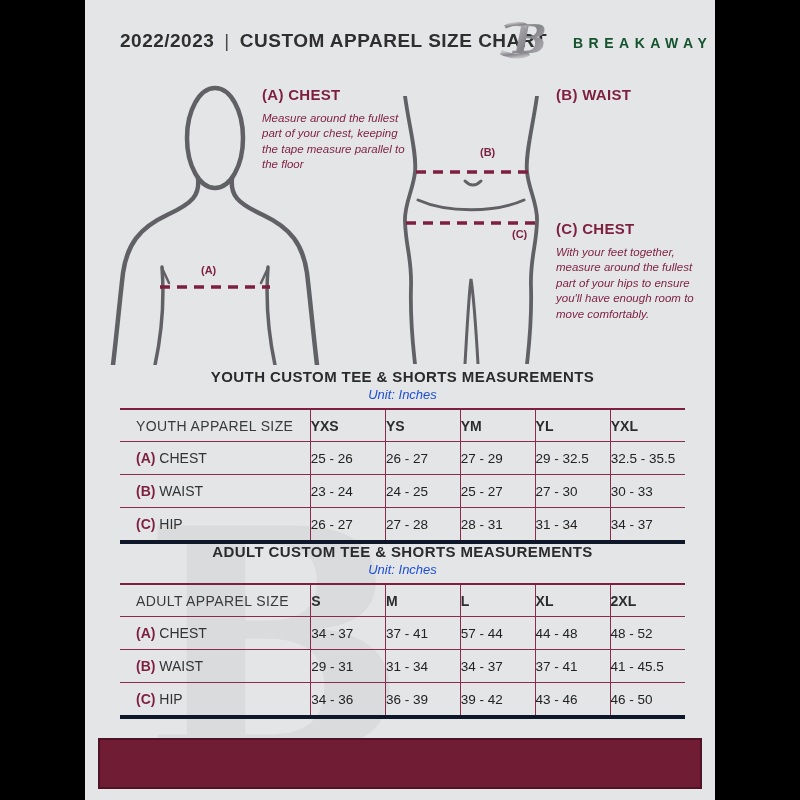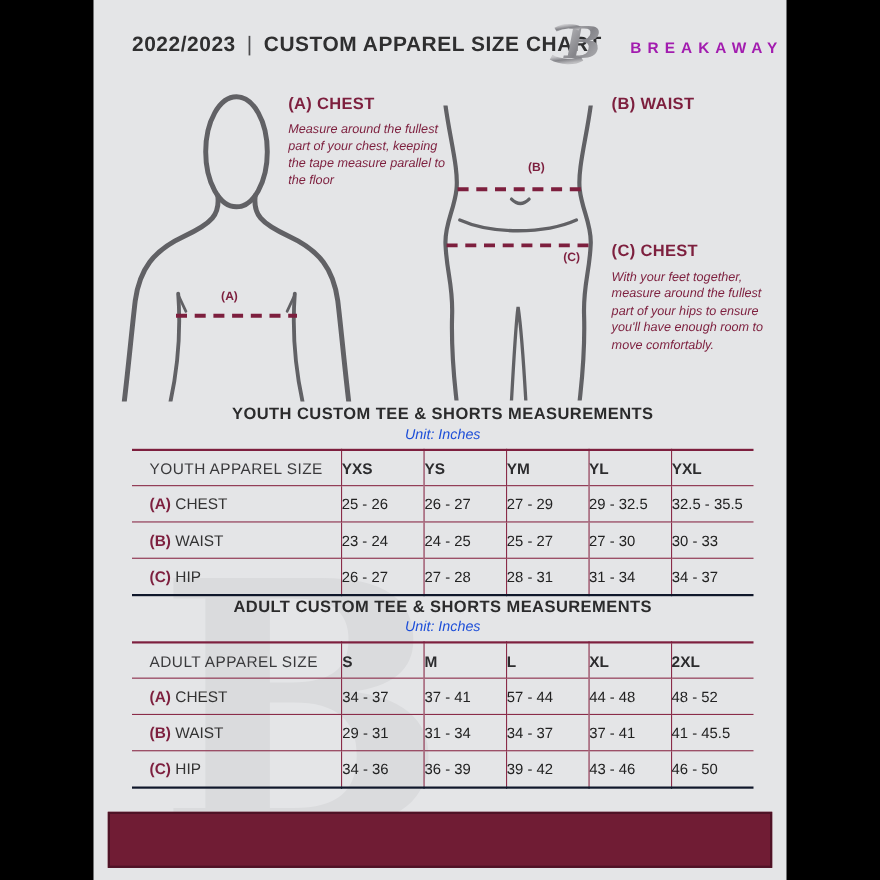--- a/index.html
+++ b/index.html
@@ -10,21 +10,21 @@
   
   .watermark{position:absolute;left:58px;top:488px;font-size:312px;line-height:1;
     font-family:"DejaVu Serif",serif;font-weight:700;color:#dadbdd;z-index:0;}
 
   
   .hdr{position:absolute;left:0;top:0;width:630px;height:80px;z-index:2;}
   .hdr-title{position:absolute;left:35px;top:30px;font-size:19px;font-weight:700;
     color:#2f2f30;letter-spacing:.5px;white-space:nowrap;}
   .hdr-title .pipe{font-weight:400;color:#4a4a4c;margin:0 10px;}
   .brand{position:absolute;left:488px;top:35px;font-size:14px;font-weight:700;
-    letter-spacing:5.5px;color:#a21caf;white-space:nowrap;}
+    letter-spacing:5.5px;color:#14532d;white-space:nowrap;}
   .logo{position:absolute;left:412px;top:16px;}
 
   
   .fig{position:absolute;z-index:1;}
   .fig-a{left:20px;top:82px;}
   .fig-b{left:307px;top:96px;}
   .diag-label{position:absolute;font-size:11px;font-weight:700;color:#7d1f3e;z-index:2;}
   .instr{position:absolute;width:150px;z-index:2;color:#7d1f3e;}
   .instr h3{margin:0 0 8px 0;font-size:15px;font-weight:700;letter-spacing:.3px;color:#7d1f3e;}
   .instr p{margin:0;font-size:11.5px;font-style:italic;line-height:1.34;}
@@ -34,21 +34,21 @@
 
   
   .sect{position:absolute;left:35px;width:565px;text-align:center;z-index:2;}
   .sect .t{font-size:15px;font-weight:700;letter-spacing:.4px;color:#2b2b2c;}
   .sect .u{font-size:13px;font-style:italic;color:#1d4ed8;margin-top:2px;}
   .sect-youth{top:368px;}
   .sect-adult{top:543px;}
 
   
   table.size{position:absolute;left:35px;width:565px;border-collapse:collapse;z-index:2;
-    border-top:2px solid #7d1f3e;border-bottom:2px solid #0f172a;background:transparent;}
+    border-top:2px solid #7d1f3e;border-bottom:4px solid #0f172a;background:transparent;}
   table.size tr{border-bottom:1.5px solid #8a2c49;}
   table.size tr:last-child{border-bottom:none;}
   table.size th,table.size td{border:none;padding:0;height:31px;}
   table.size td{height:32px;}
   table.size th:not(.lab),table.size td:not(.lab){border-left:1.5px solid #8a2c49;width:77px;
     text-align:left;}
   .lab{width:180px;text-align:left;padding-left:16px !important;}
   th.lab{font-weight:400;font-size:14px;color:#3a3a3c;letter-spacing:.4px;}
   th.szcol{font-weight:700;font-size:14px;color:#2c2c2e;}
   td.lab{font-size:14px;color:#333;}

